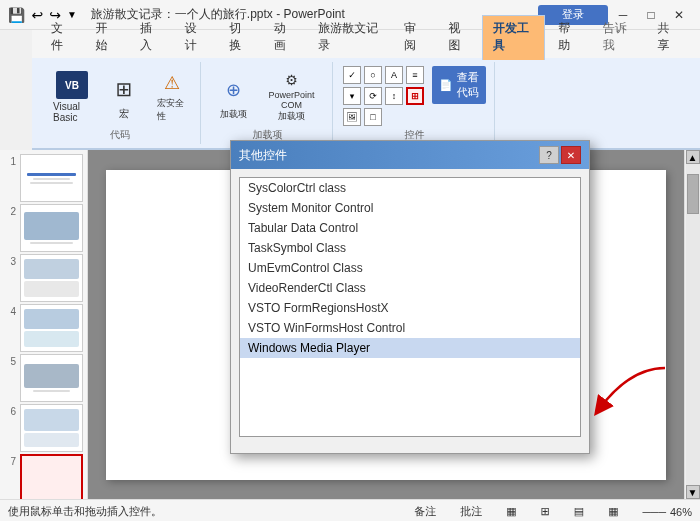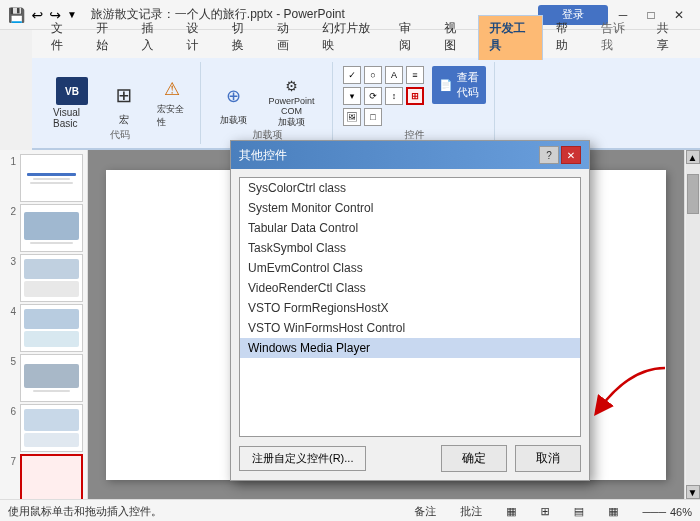--- a/index.html
+++ b/index.html
@@ -96,21 +96,20 @@
     }
     .ribbon-group-label {
       font-size: 10px;
       color: #666;
       position: absolute;
       bottom: 2px;
     }
     .ribbon-group-items {
       display: flex;
       gap: 4px;
-      align-items: center;
       flex: 1;
     }
     .ribbon-btn-large {
       display: flex;
       flex-direction: column;
       align-items: center;
       justify-content: center;
       width: 48px;
       height: 62px;
       cursor: pointer;
@@ -393,21 +392,21 @@
 </div>
 
 <div class="ribbon">
   <div class="ribbon-tabs">
     <div class="ribbon-tab">文件</div>
     <div class="ribbon-tab">开始</div>
     <div class="ribbon-tab">插入</div>
     <div class="ribbon-tab">设计</div>
     <div class="ribbon-tab">切换</div>
     <div class="ribbon-tab">动画</div>
-    <div class="ribbon-tab">幻灯片放映</div>
+    <div class="ribbon-tab">旅游散文记录</div>
     <div class="ribbon-tab">审阅</div>
     <div class="ribbon-tab">视图</div>
     <div class="ribbon-tab active">开发工具</div>
     <div class="ribbon-tab">帮助</div>
     <div class="ribbon-tab" style="color:#666;">告诉我</div>
     <div class="ribbon-tab" style="color:#404040;">共 享</div>
   </div>
   <div class="ribbon-content">
 
     <div class="ribbon-group">
@@ -582,27 +581,20 @@
       <div class="modal-list-item">SysColorCtrl class</div>
       <div class="modal-list-item">System Monitor Control</div>
       <div class="modal-list-item">Tabular Data Control</div>
       <div class="modal-list-item">TaskSymbol Class</div>
       <div class="modal-list-item">UmEvmControl Class</div>
       <div class="modal-list-item">VideoRenderCtl Class</div>
       <div class="modal-list-item">VSTO FormRegionsHostX</div>
       <div class="modal-list-item">VSTO WinFormsHost Control</div>
       <div class="modal-list-item selected">Windows Media Player</div>
     </div>
-    <div class="modal-footer">
-      <button class="modal-register-btn">注册自定义控件(R)...</button>
-      <div class="modal-action-btns">
-        <button class="modal-ok-btn">确定</button>
-        <button class="modal-cancel-btn">取消</button>
-      </div>
-    </div>
   </div>
 </div>
 
 <div class="arrow-indicator">
   <svg class="arrow-svg" viewBox="0 0 80 60">
     <defs>
       <marker id="arrowhead" markerWidth="8" markerHeight="8" refX="4" refY="4" orient="auto">
         <path d="M0,0 L8,4 L0,8 Z" fill="#cc0000"></path>
       </marker>
     </defs>

